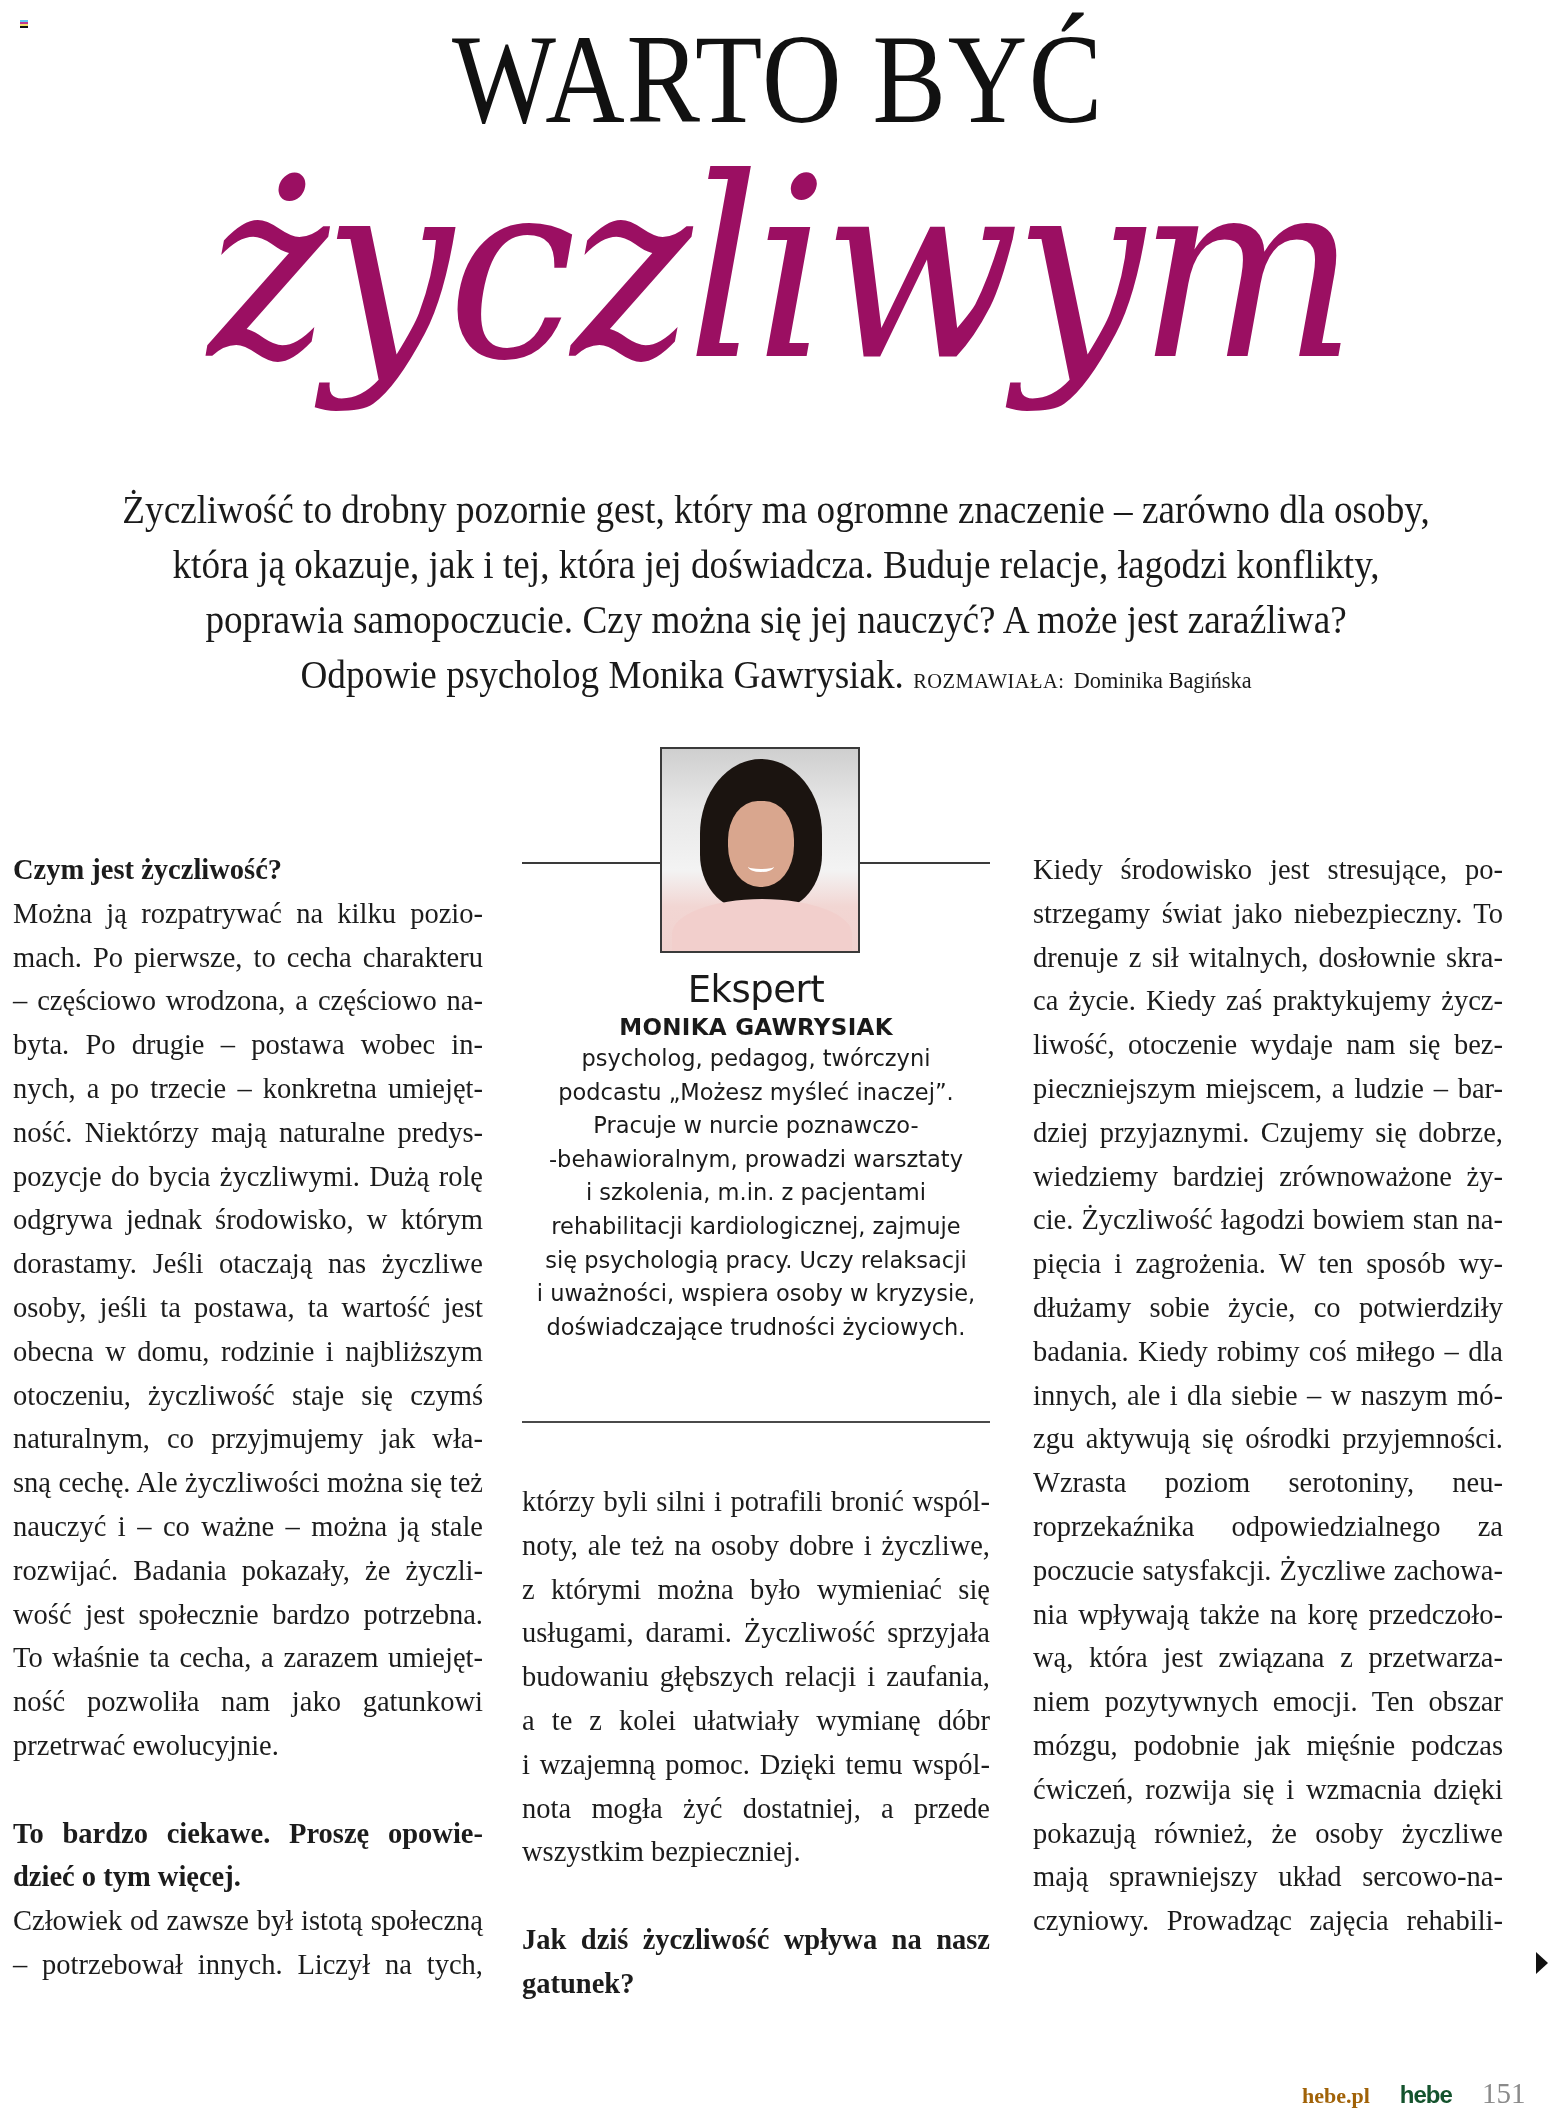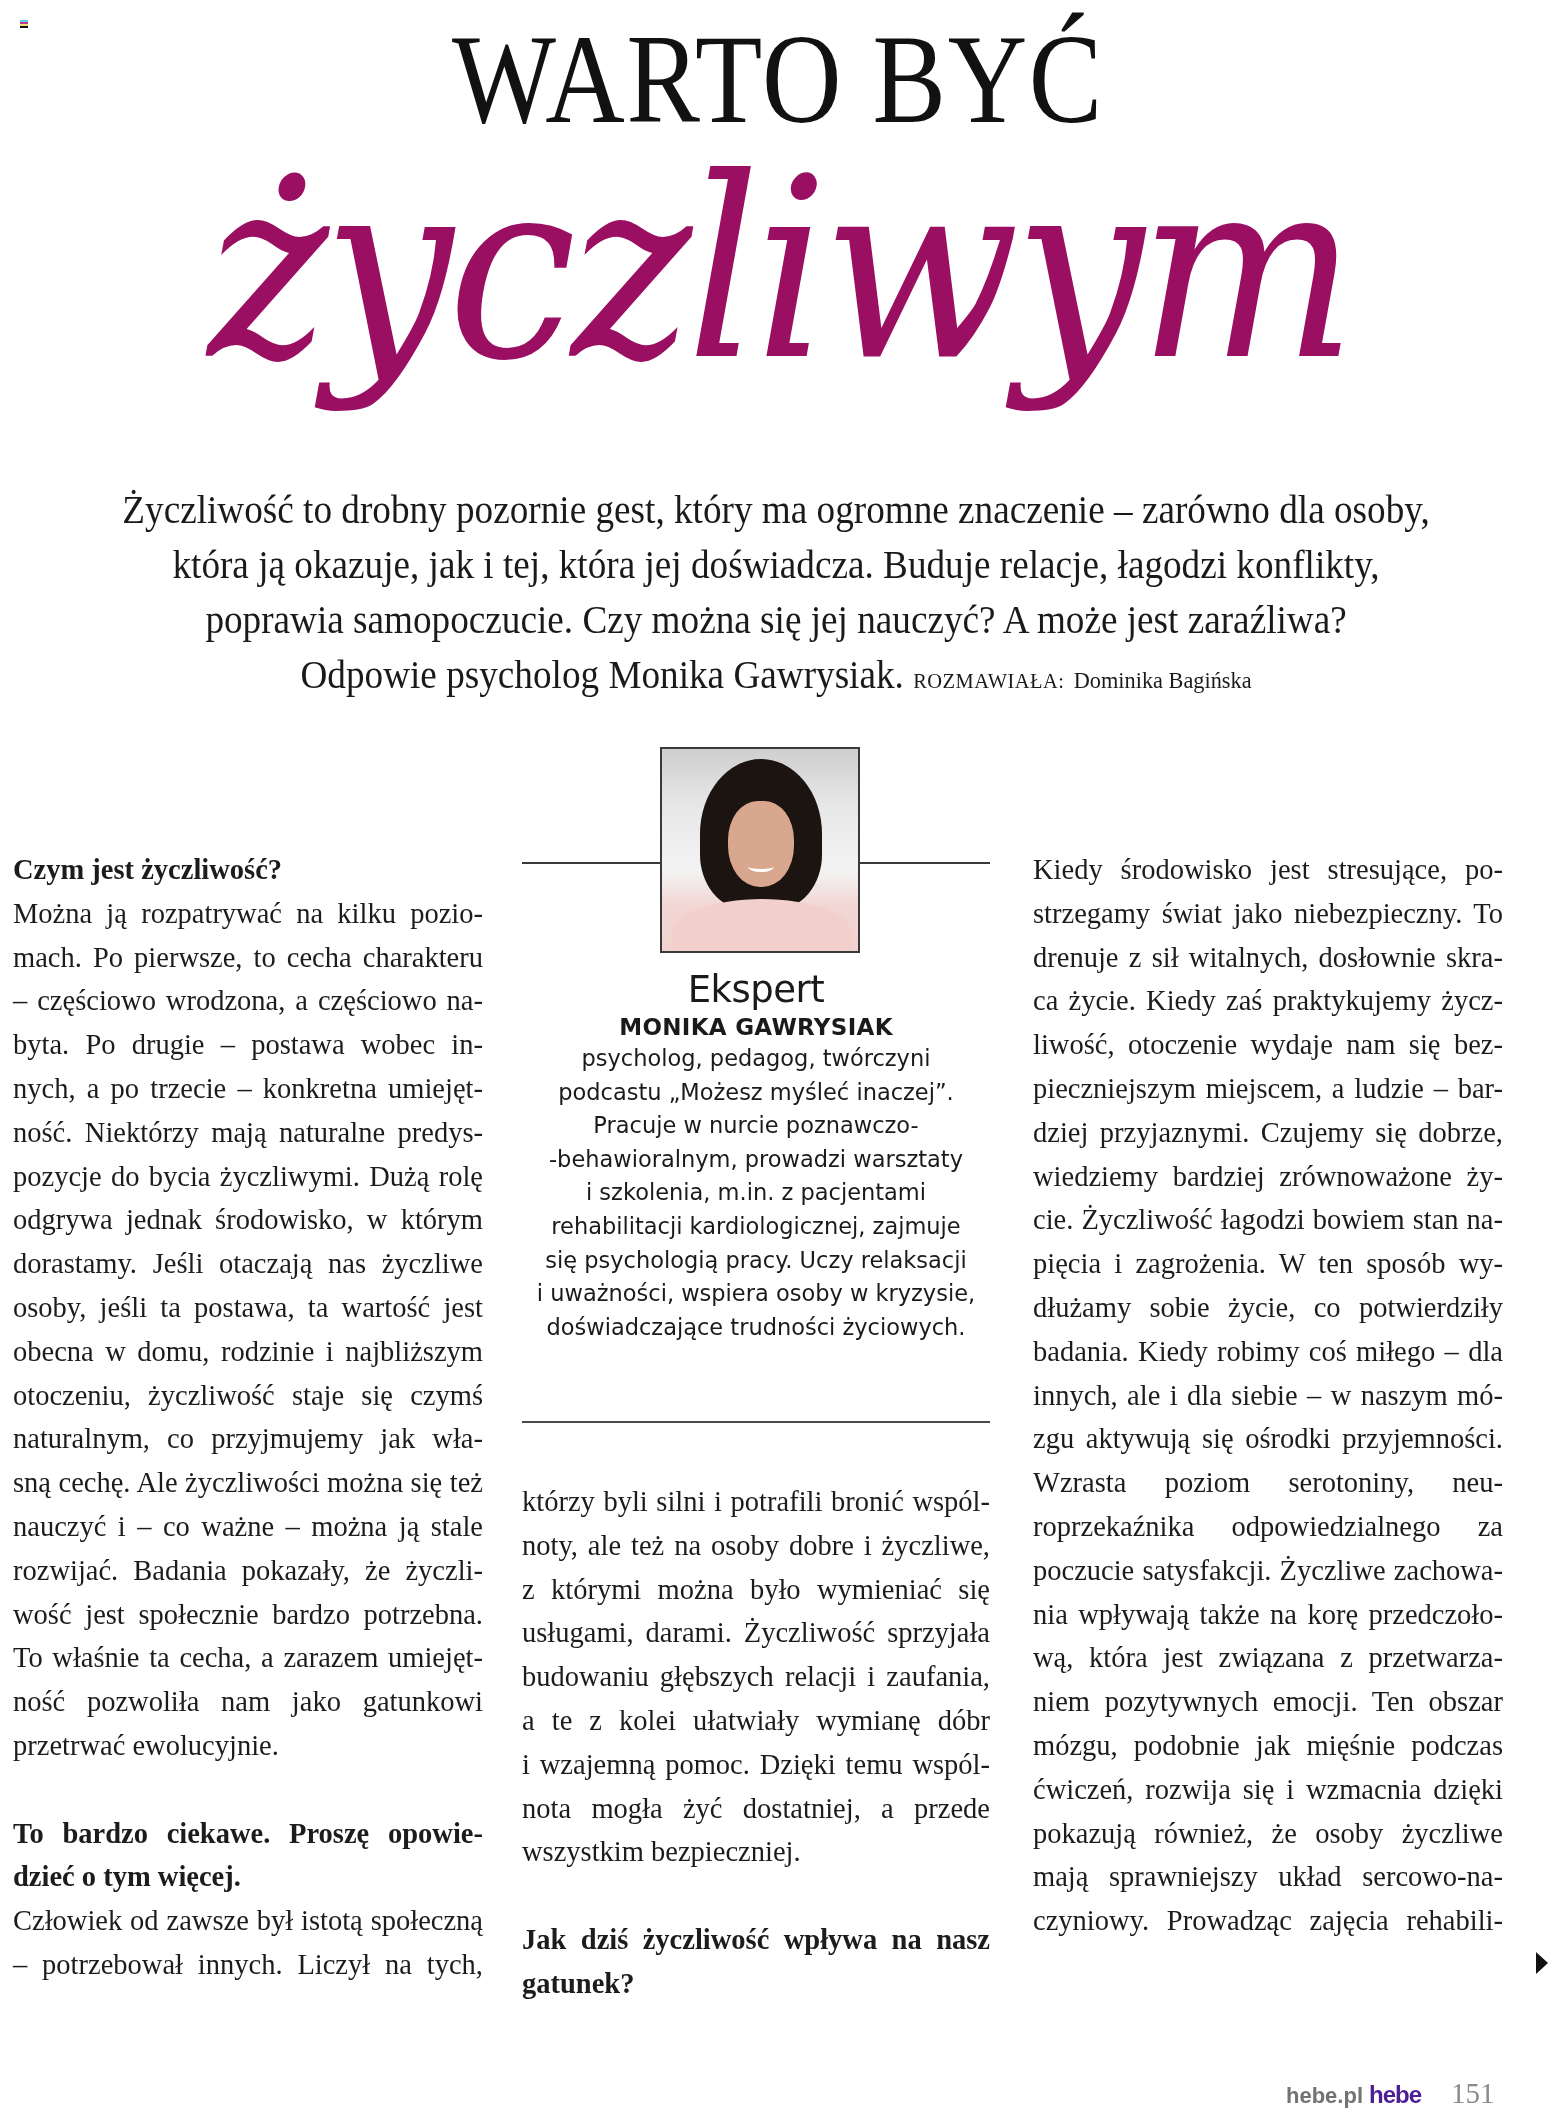--- a/index.html
+++ b/index.html
@@ -71,22 +71,22 @@
     .expert-name { font-size: 23px; line-height: 30px; font-weight: bold; letter-spacing: 0.3px; }
     .expert-desc { font-size: 22.5px; line-height: 33.6px; }
     .expert-desc span { display: block; white-space: nowrap; }
     .expert-rule-bottom { position: absolute; left: 522px; top: 1421px; width: 468px; height: 2px; background: #4a4a4a; }
     .next-arrow {
       position: absolute; left: 1536px; top: 1952px; width: 0; height: 0;
       border-top: 11px solid transparent; border-bottom: 11px solid transparent;
       border-left: 12px solid #111;
     }
     .footer { position: absolute; top: 2078px; left: 1286px; font-size: 24px; line-height: 30px; white-space: nowrap; }
-    .footer .site { color: #737373; font-family: Liberation Sans, sans-serif; font-weight: bold; font-size: 22px; }
-    .footer .brand { color: #4c1d95; font-family: "Liberation Sans", sans-serif; font-weight: bold; font-size: 24px; margin-left: 0; letter-spacing: -1px; }
+    .footer .site { color: #a16207; font-family: Liberation Serif, serif; font-weight: bold; font-size: 22px; margin-left: 16px; }
+    .footer .brand { color: #14532d; font-family: "Liberation Sans", sans-serif; font-weight: bold; font-size: 24px; margin-left: 24px; letter-spacing: -1px; }
     .footer .page { color: #8a8a8a; font-family: "Liberation Serif", serif; font-size: 29px; margin-left: 24px; }
   </style>
 </head>
 <body>
 
 <div class="cmyk">
   <span style="background:#5ec8f2"></span>
   <span style="background:#c0388f"></span>
   <span style="background:#f3e06a"></span>
   <span style="background:#111"></span>

